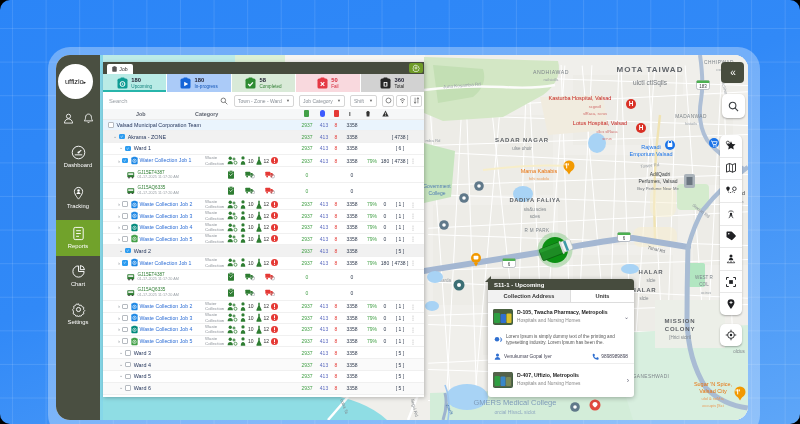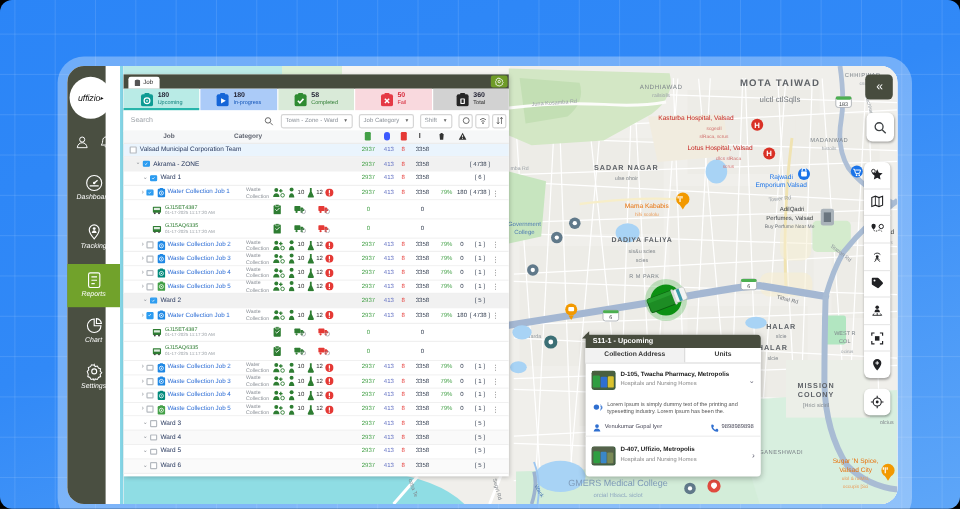--- a/index.html
+++ b/index.html
@@ -4,21 +4,21 @@
 *{margin:0;padding:0;box-sizing:border-box}
 html,body{width:800px;height:424px;background:#000;font-family:"Liberation Sans",sans-serif;overflow:hidden}
 .screen{position:absolute;left:0;top:0;width:800px;height:424px;border-radius:10px;overflow:hidden;
  background:linear-gradient(160deg,#2b85f7 0%,#3189f7 45%,#5ea6f8 100%);}
 .grid{position:absolute;inset:0;
  background-image:linear-gradient(to right,rgba(255,255,255,0.11) 1px,transparent 1px),linear-gradient(to bottom,rgba(255,255,255,0.11) 1px,transparent 1px);
  background-size:33.6px 33.6px;background-position:12px -5.6px;}
 .frame{position:absolute;left:48px;top:47px;width:712px;height:390px;border-radius:22px;background:rgba(255,255,255,0.32);}
 .card{position:absolute;left:56px;top:55px;width:692px;height:365px;border-radius:14px;background:#fff;overflow:hidden;}
 
-.sb{position:absolute;left:0;top:0;width:32px;height:100%;background:#4a4f41;font-style:italic;}
+.sb{position:absolute;left:0;top:0;width:44px;height:100%;background:#4a4f41;}
 .sb .logo{position:absolute;left:2px;top:9px;width:35px;height:35px;border-radius:50%;background:#fff;display:flex;align-items:center;justify-content:center;color:#111;font-size:7.4px;letter-spacing:-0.1px}
 .sbtop{position:absolute;left:0;top:58px;width:44px;display:flex;justify-content:center;gap:9px}
 .mi{position:absolute;left:0;width:44px;text-align:center;color:#fff;font-size:5.8px}
 .mi svg{display:block;margin:0 auto 2px}
 .mi.act{background:#71a22b;padding-top:6px}
 .tealstrip{position:absolute;left:44px;top:0;width:3px;height:100%;background:#86d7e8}
 
 .map{position:absolute;left:47px;top:0;width:645px;height:365px;background:#f0efeb;overflow:hidden}
 
 .panel{position:absolute;left:47px;top:7px;width:321px;height:335px;background:#fff;box-shadow:1px 1px 4px rgba(0,0,0,0.25);font-size:5.5px}

